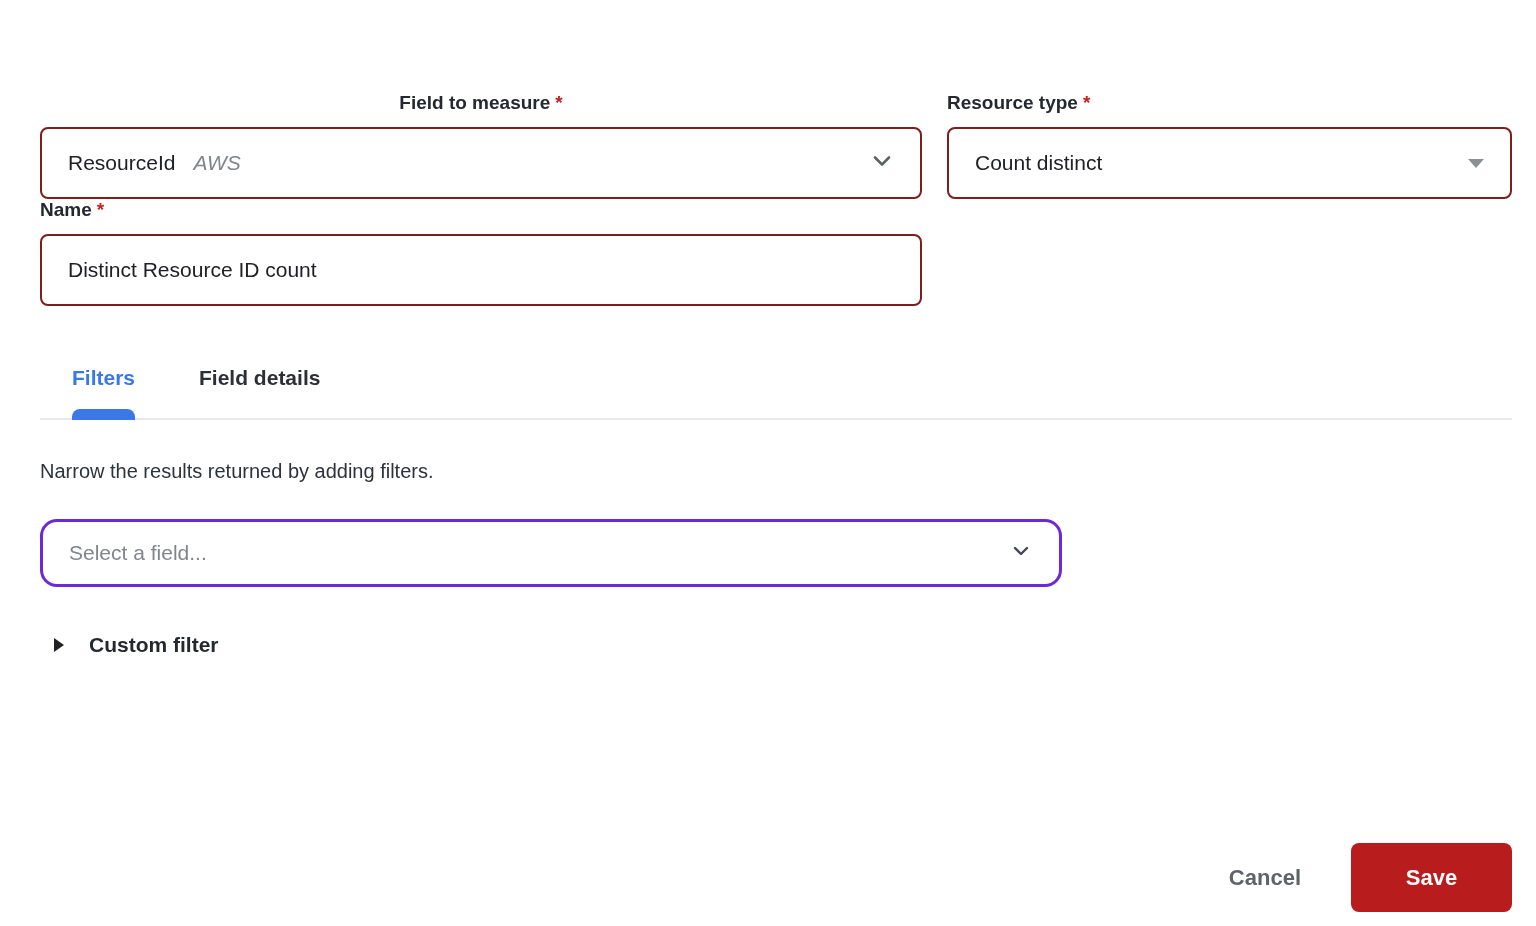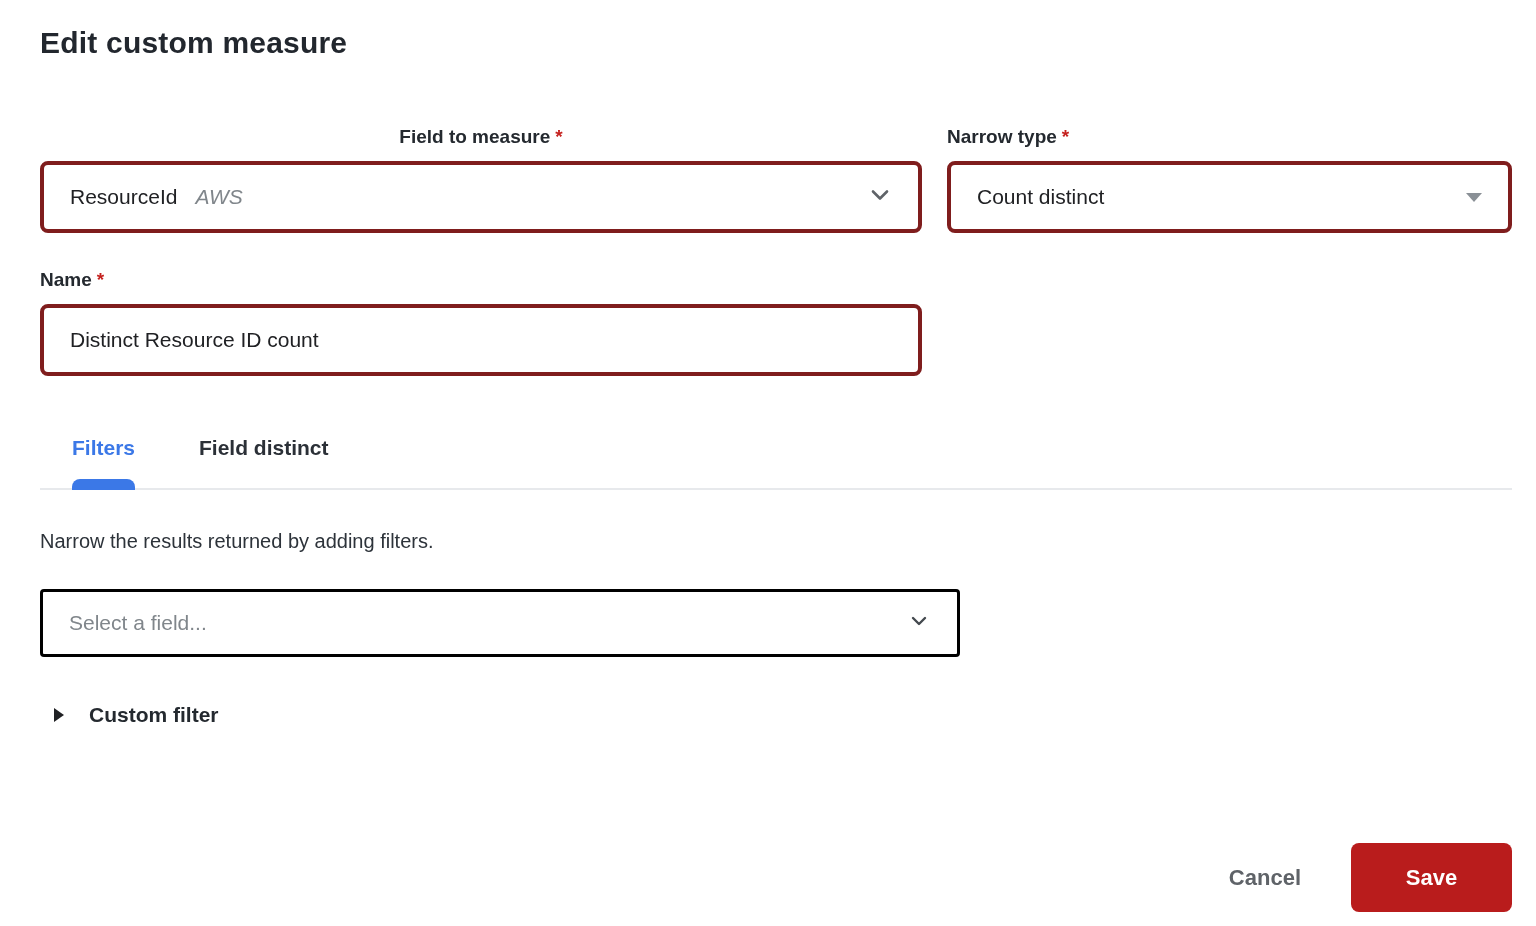--- a/index.html
+++ b/index.html
@@ -10,88 +10,87 @@
   .page-title { font-size:30px; font-weight:700; color:#22272e; letter-spacing:0.2px; }
 
   .form-row { display:flex; gap:25px; margin-top:66px; }
   .col-left { width:882px; flex:0 0 882px;text-align:center; }
   .col-right { flex:1; }
 
   .field-label { font-size:19px; font-weight:700; color:#24292f; margin-bottom:13px; }
   .req { color:#c5221f; margin-left:5px; font-weight:700; }
 
   .select-box, .text-input {
-    height:72px; width:100%; border:4px solid #7f1d1d; border-radius:8px;
+    height:72px; width:100%; border:2px solid #7f1d1d; border-radius:8px;
     display:flex; align-items:center; padding:0 26px; background:#fff;
     font-size:21px; color:#202124;
   }
   .text-input { font-family:"Liberation Sans", sans-serif; outline:none; }
   .value-main { font-size:21px; color:#202124; }
   .value-tag { font-size:21px; color:#80868b; margin-left:18px;font-style:italic; }
   .flex-spacer { margin-left:auto; }
 
   .chevron-icon { width:24px; height:24px; flex:0 0 24px; }
   .tri-down { width:0; height:0; border-left:8px solid transparent;
               border-right:8px solid transparent; border-top:9px solid #8a9096; }
 
-  .name-section { margin-top:36px; width:882px; }
+  .name-section { width:882px; }
 
   .tabs-bar { margin-top:60px; border-bottom:2px solid #e7e9ec; }
   .tabs { display:flex; gap:64px; padding-left:32px; }
   .tab { font-size:21px; font-weight:700; padding-bottom:28px; position:relative; cursor:pointer; }
   .tab.inactive { color:#2b3037; }
   .tab.active { color:#3b78e7; }
   .tab-indicator { position:absolute; left:0; right:0; bottom:-2px; height:11px;
                    background:#3b78e7; border-radius:8px 8px 0 0; }
 
   .filters-desc { margin-top:40px; font-size:20px; color:#2d333a; }
 
-  .filter-select { margin-top:36px; width:920px; height:68px; border:3px solid #000000;
-                   border-radius:4px; display:flex; align-items:center; padding:0 26px; background:#fff; }
+  .filter-select { margin-top:36px; width:1022px; height:68px; border:3px solid #6d28d9;
+                   border-radius:17px; display:flex; align-items:center; padding:0 26px; background:#fff; }
   .placeholder { font-size:21px; color:#80868b; }
 
   .custom-filter { margin-top:46px; display:flex; align-items:center; gap:25px;
                    padding-left:14px; cursor:pointer; width:fit-content; }
   .tri-right { width:0; height:0; border-top:7px solid transparent;
                border-bottom:7px solid transparent; border-left:10px solid #202124; }
   .custom-filter-label { font-size:21px; font-weight:700; color:#24292f; }
 
   .footer { position:absolute; right:24px; bottom:14px; display:flex; align-items:center; gap:50px; }
   .cancel-btn { background:none; border:none; font-size:22px; font-weight:700; color:#5f6368;
                 cursor:pointer; font-family:"Liberation Sans", sans-serif;text-align:center; }
   .save-btn { width:161px; height:69px; background:#b91c1c; border:none; border-radius:8px;
               color:#ffffff; font-size:22px; font-weight:700; cursor:pointer;
               font-family:"Liberation Sans", sans-serif; }
 </style>
 </head>
 <body>
 
 <div class="container">
 
-  <h1 class="page-title">Edit custom measure</h1>
 
   <div class="form-row">
     <div class="col-left">
       <div class="field-label">
         <span>Field to measure</span><span class="req">*</span>
       </div>
       <div class="select-box">
         <span class="value-main">ResourceId</span>
         <span class="value-tag">AWS</span>
         <span class="flex-spacer">
           <svg class="chevron-icon" viewBox="0 0 24 24" fill="none">
             <path d="M5 8.5 L12 15.5 L19 8.5" stroke="#5f6368" stroke-width="2.6" stroke-linecap="round" stroke-linejoin="round"></path>
           </svg>
         </span>
       </div>
     </div>
 
     <div class="col-right">
       <div class="field-label">
-        <span>Narrow type</span><span class="req">*</span>
+        <span>Resource type</span><span class="req">*</span>
       </div>
       <div class="select-box">
         <span class="value-main">Count distinct</span>
         <span class="flex-spacer tri-down"></span>
       </div>
     </div>
   </div>
 
   <div class="name-section">
     <div class="field-label">
@@ -100,21 +99,21 @@
     <input type="text" class="text-input" value="Distinct Resource ID count" style="">
   </div>
 
   <div class="tabs-bar">
     <div class="tabs">
       <div class="tab active">
         <span>Filters</span>
         <span class="tab-indicator"></span>
       </div>
       <div class="tab inactive">
-        <span>Field distinct</span>
+        <span>Field details</span>
       </div>
     </div>
   </div>
 
   <div class="filters-desc">Narrow the results returned by adding filters.</div>
 
   <div class="filter-select">
     <span class="placeholder">Select a field...</span>
     <span class="flex-spacer">
       <svg class="chevron-icon" viewBox="0 0 24 24" fill="none">

